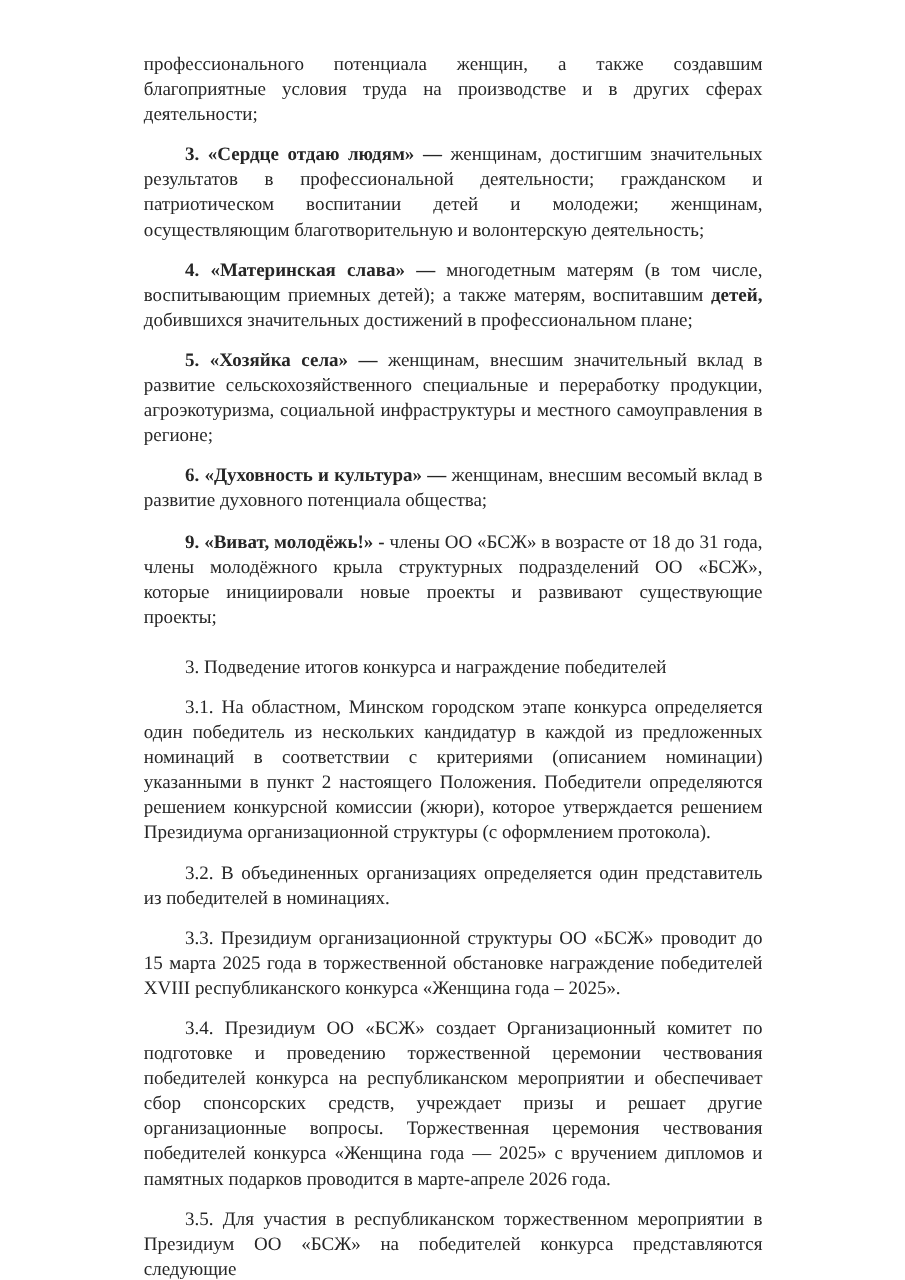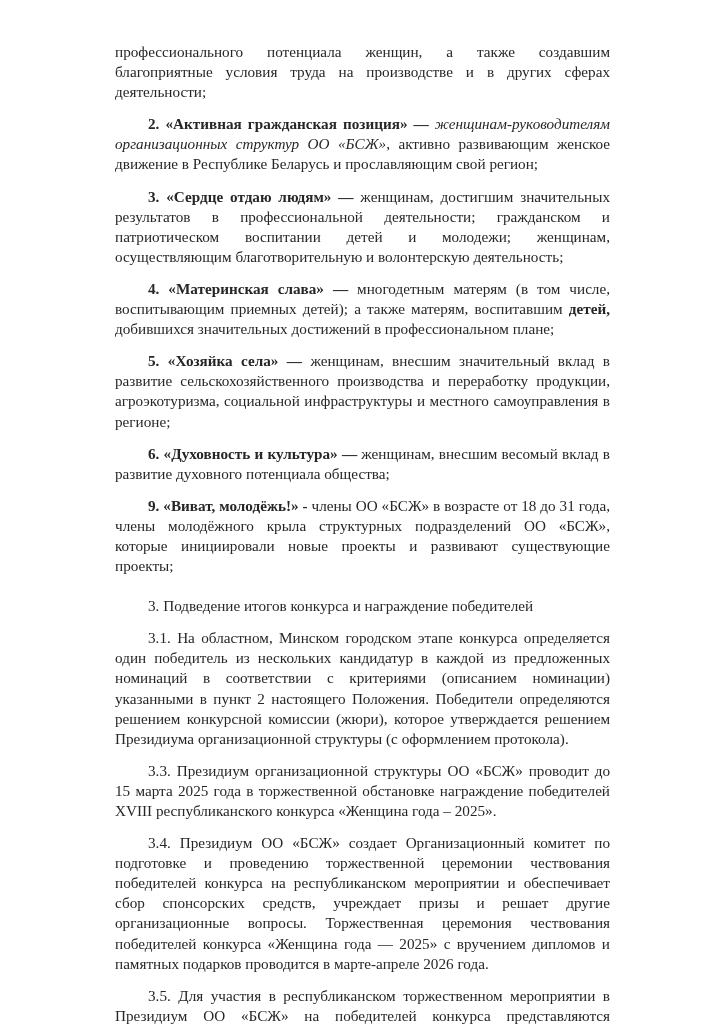--- a/index.html
+++ b/index.html
@@ -36,25 +36,25 @@
   }
   .doc .b { font-weight: bold; }
   .doc .i { font-style: italic; }
 </style>
 </head>
 <body>
 
 <div class="page">
   <div class="doc">
       <p class=""><span class="">профессионального потенциала женщин, а также создавшим благоприятные условия труда на производстве и в других сферах деятельности;</span></p>
-      <p class="indent"><span class="b">2. «Активная гражданская позиция» — </span><span class=" i">женщинам-руководителям организационных структур ОО «БСЖ»</span><span class="">, активно развивающим женское движение в Республике Беларусь и прославляющим свой регион;</span></p>
       <p class="indent"><span class="b">3. «Сердце отдаю людям» — </span><span class="">женщинам, достигшим значительных результатов в профессиональной деятельности; гражданском и патриотическом воспитании детей и молодежи; женщинам, осуществляющим благотворительную и волонтерскую деятельность;</span></p>
       <p class="indent"><span class="b">4. «Материнская слава» — </span><span class="">многодетным матерям (в том числе, воспитывающим приемных детей); а также матерям, воспитавшим </span><span class="b">детей,</span><span class=""> добившихся значительных достижений в профессиональном плане;</span></p>
-      <p class="indent"><span class="b">5. «Хозяйка села» — </span><span class="">женщинам, внесшим значительный вклад в развитие сельскохозяйственного производства и переработку продукции, агроэкотуризма, социальной инфраструктуры и местного самоуправления в регионе;</span></p>
+      <p class="indent"><span class="b">5. «Хозяйка села» — </span><span class="">женщинам, внесшим значительный вклад в развитие сельскохозяйственного специальные и переработку продукции, агроэкотуризма, социальной инфраструктуры и местного самоуправления в регионе;</span></p>
       <p class="indent"><span class="b">6. «Духовность и культура» — </span><span class="">женщинам, внесшим весомый вклад в развитие духовного потенциала общества;</span></p>
       <p class="indent"><span class="b">9. «Виват, молодёжь!» - </span><span class="">члены ОО «БСЖ» в возрасте от 18 до 31 года, члены молодёжного крыла структурных подразделений ОО «БСЖ», которые инициировали новые проекты и развивают существующие проекты;</span></p>
       <p class="indent heading"><span class="">3. Подведение итогов конкурса и награждение победителей</span></p>
       <p class="indent"><span class="">3.1. На областном, Минском городском этапе конкурса определяется один победитель из нескольких кандидатур в каждой из предложенных номинаций в соответствии с критериями (описанием номинации) указанными в пункт 2 настоящего Положения. Победители определяются решением конкурсной комиссии (жюри), которое утверждается решением Президиума организационной структуры (с оформлением протокола).</span></p>
+      <p class="indent"><span class="">3.2. В объединенных организациях определяется один представитель из победителей в номинациях.</span></p>
       <p class="indent"><span class="">3.3. Президиум организационной структуры ОО «БСЖ» проводит до 15 марта 2025 года в торжественной обстановке награждение победителей XVIII республиканского конкурса «Женщина года – 2025».</span></p>
       <p class="indent"><span class="">3.4. Президиум ОО «БСЖ» создает Организационный комитет по подготовке и проведению торжественной церемонии чествования победителей конкурса на республиканском мероприятии и обеспечивает сбор спонсорских средств, учреждает призы и решает другие организационные вопросы. Торжественная церемония чествования победителей конкурса «Женщина года — 2025» с вручением дипломов и памятных подарков проводится в марте-апреле 2026 года.</span></p>
       <p class="indent"><span class="">3.5. Для участия в республиканском торжественном мероприятии в Президиум ОО «БСЖ» на победителей конкурса представляются следующие</span></p>
     </div>
 </div>
 
 </body></html>

